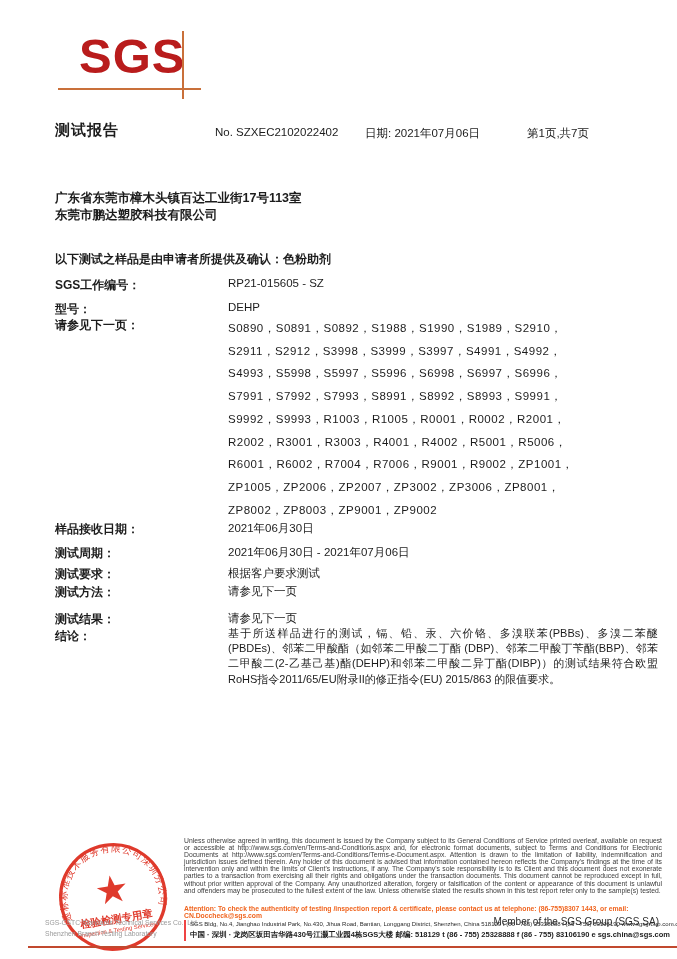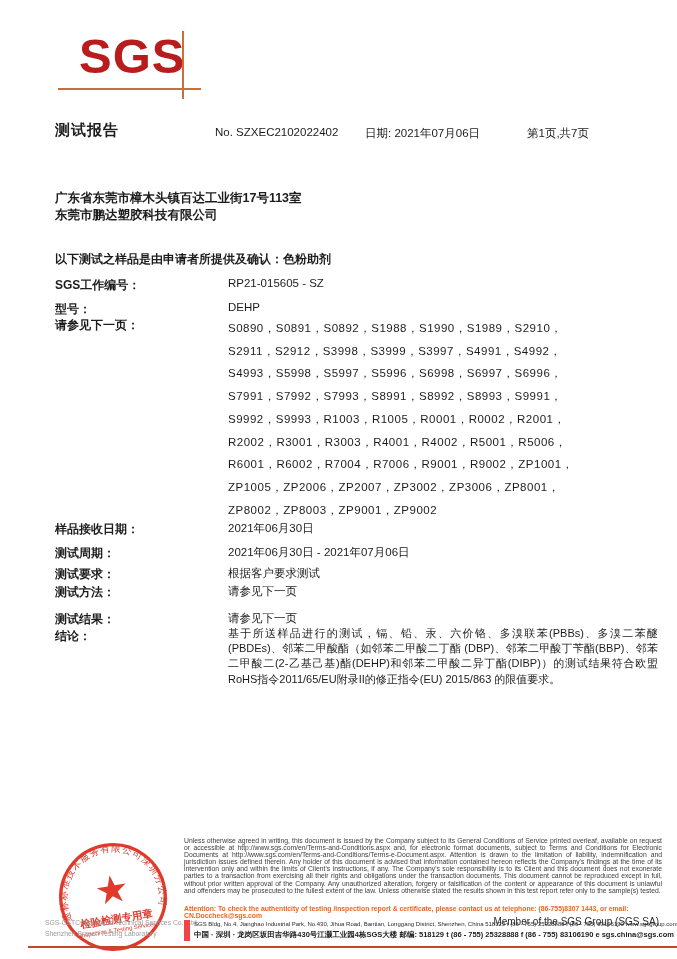--- a/index.html
+++ b/index.html
@@ -43,21 +43,21 @@
   .stamp { position:absolute; left:56px; top:840px; width:114px; height:114px; transform:rotate(-9deg); opacity:0.92; }
   .footer-company { position:absolute; left:45px; top:917px; font-size:6.8px; color:#9b9b9b; line-height:11px; }
   .disclaimer {
     position:absolute; left:184px; top:837px; width:478px;
     font-size:6.8px; line-height:7.1px; color:#3c3c3c; text-align:justify;
   }
   .attention {
     position:absolute; left:184px; top:905px; width:478px;
     font-size:6.8px; line-height:7.2px; color:#f0641e; font-weight:bold;
   }
-  .addr-block { position:absolute; left:184px; top:920px; width:478px; border-left:6px solid #ef4444; padding-left:4px; }
+  .addr-block { position:absolute; left:184px; top:920px; width:478px; border-left:2px solid #ef4444; padding-left:4px; }
   .addr-en { font-size:6px; color:#2a2a2a; line-height:9px; white-space:nowrap; }
   .addr-cn { font-size:7.5px; color:#1c1c1c; font-weight:600; line-height:12px; white-space:nowrap; }
   .bottom-rule { position:absolute; left:28px; top:946px; width:649px; height:2px; background:#c1482e; }
   .member-line { position:absolute; right:18px; top:916px; font-size:10px; color:#2a2a2a; }
 </style>
 </head>
 <body>
 
 <div class="page">
 

